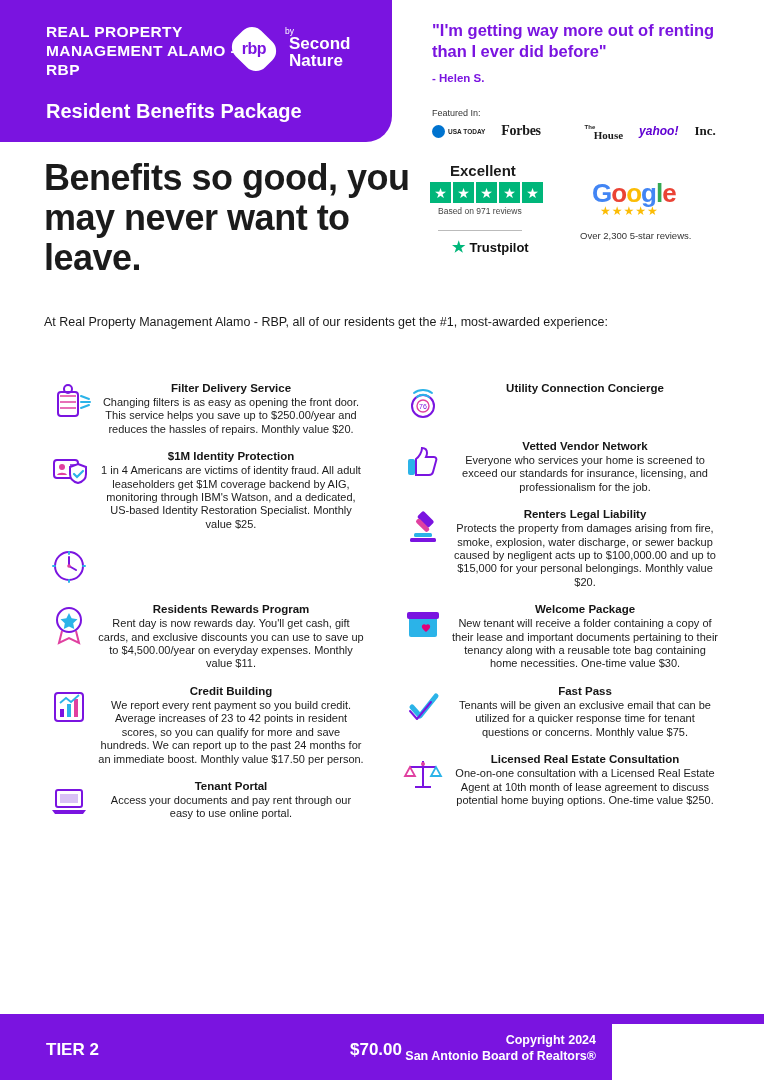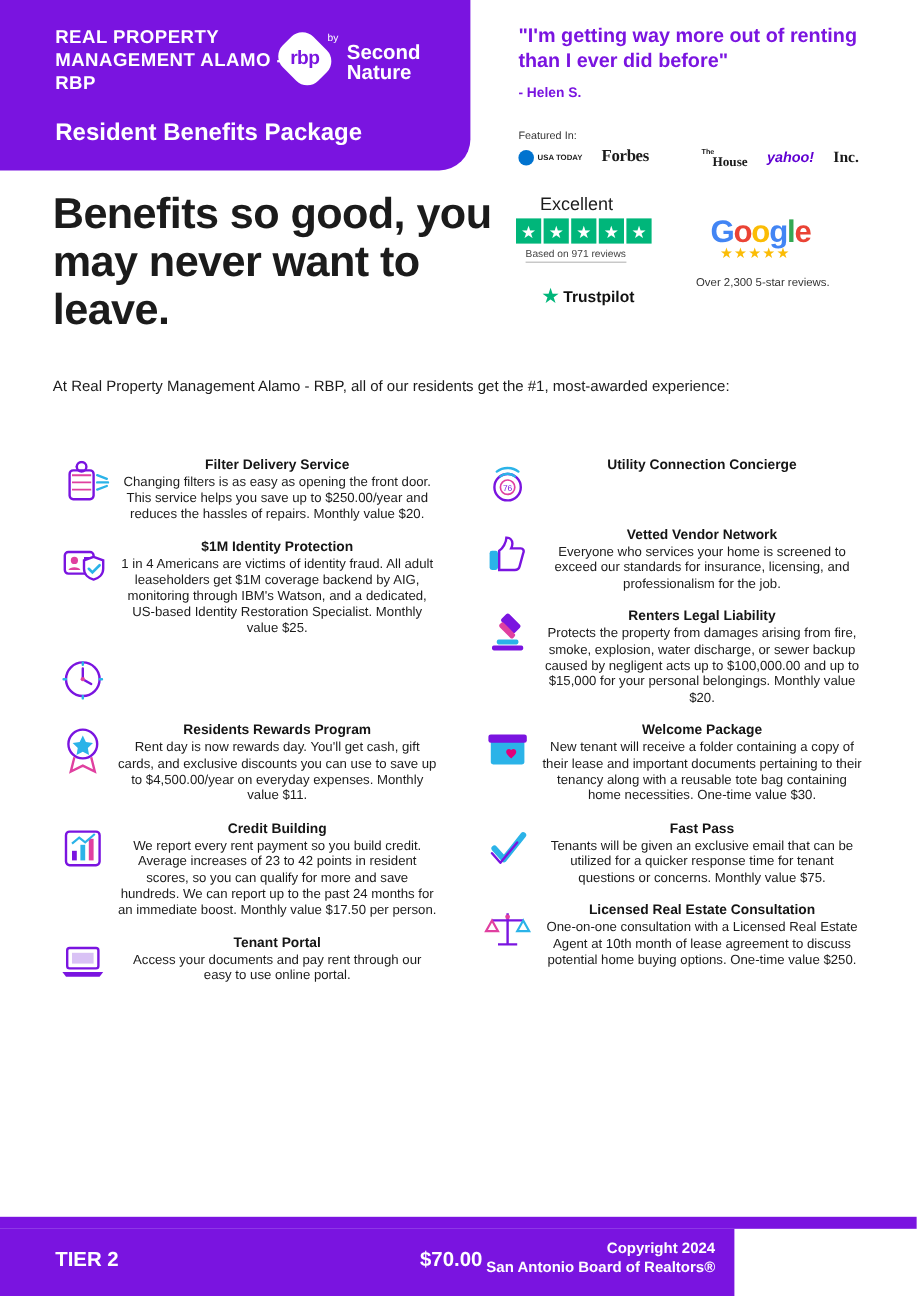--- a/index.html
+++ b/index.html
@@ -35,21 +35,21 @@
     position: absolute; inset: 0;
     background: #fff;
     border-radius: 18px;
     transform: rotate(45deg) scale(.72);
   }
   .rbp-badge .txt {
     position: absolute; inset: 0;
     display: flex; align-items: center; justify-content: center;
     color: #7a14e0; font-weight: bold; font-size: 16px; letter-spacing: -.5px;
   }
-  .rbp-by { position: absolute; left: 48px; top: 4px; color:#fff; font-size: 8.5px; }
+  .rbp-by { position: absolute; left: 60px; top: 4px; color:#fff; font-size: 8.5px; }
   .rbp-sn { position: absolute; left: 64px; top: 13px; color:#fff; font-weight: bold; font-size: 17px; line-height: 17px; }
   .pkg-title {
     position: absolute; top: 100px; left: 46px;
     color: #fff; font-weight: bold; font-size: 20px;
   }
 
   
   .quote {
     position: absolute; top: 20px; left: 432px; width: 310px;
     color: #7a14e0; font-weight: bold; font-size: 16.5px; line-height: 21px;
@@ -72,34 +72,34 @@
   .fl.usa .u { font-size: 6.5px; line-height: 7px; color:#222; font-weight:bold; }
   .fl.forbes { font-family: "Liberation Serif", serif; font-size: 14px; letter-spacing:-.3px;}
   .fl.house { text-align:center; line-height: 8px; font-size: 7px; }
   .fl.house .hb { font-size: 11px; font-family: "Liberation Serif", serif; }
   .fl.yahoo { color: #6001d2; font-size: 12px; font-style: italic; }
   .fl.inc { font-family: "Liberation Serif", serif; font-size: 13px; }
 
   
   .excellent {
     position: absolute; top: 162px; left: 450px;
-    font-size: 15px; font-weight: normal; color: #1c1c1c;
+    font-size: 15px; font-weight: bold; color: #1c1c1c;
   }
   .tp-stars {
     position: absolute; top: 182px; left: 430px;
     display: flex; gap: 2px;
   }
   .tp-star {
     width: 21px; height: 21px; background: #00b67a;
     display: flex; align-items: center; justify-content: center;
     color: #fff; font-size: 14px; line-height: 14px;
   }
   .based-on {
     position: absolute; top: 206px; left: 438px;
-    font-size: 8.5px; color: #444; border-bottom: 1px solid #bbb; padding-bottom:2px;
+    font-size: 8.5px; color: #444; border-bottom: 1px solid #bbb; padding-bottom:14px;
   }
   .trustpilot {
     position: absolute; top: 238px; left: 452px;
     font-size: 13px; font-weight: bold; color: #111;
     display: flex; align-items: center; gap: 4px;
   }
   .tp-glyph { color: #00b67a; font-size: 15px; }
   .google {
     position: absolute; top: 178px; left: 592px;
     font-size: 26px; font-weight: bold; letter-spacing: -1px;

